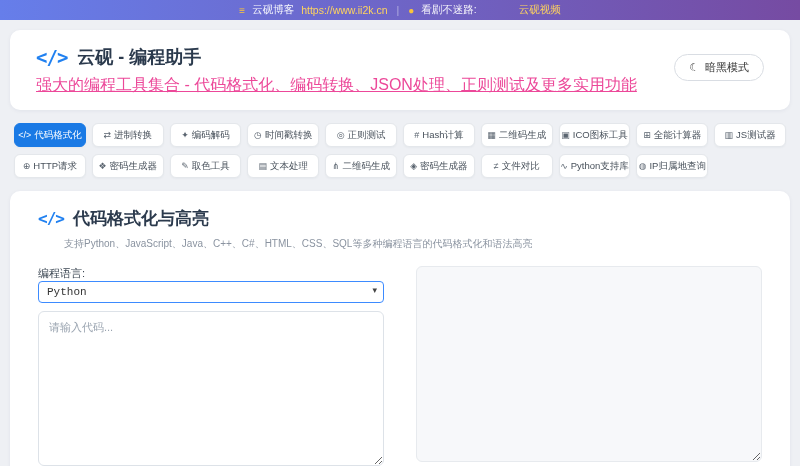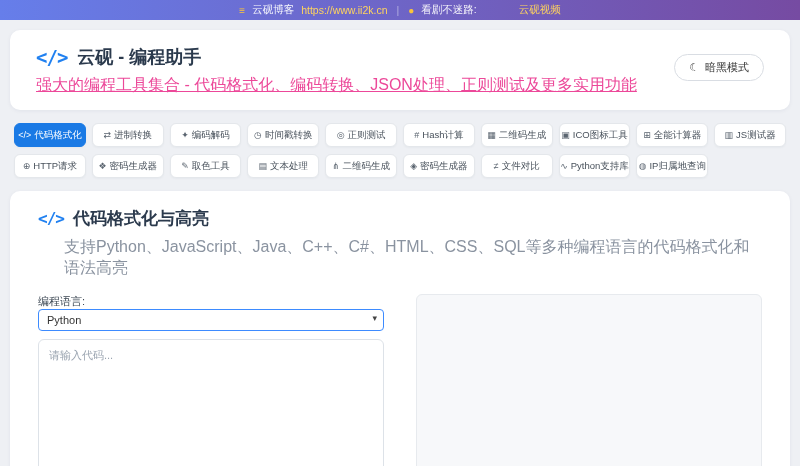--- a/index.html
+++ b/index.html
@@ -53,29 +53,29 @@
     white-space:nowrap; overflow:hidden; padding:0 2px;
     box-shadow:0 1px 2px rgba(20,40,80,.04);
   }
   .tool-btn .t-ic { font-size:9px; color:#5b6570; }
   .tool-btn.active { background:#1a7ae5; border-color:#1a7ae5; color:#fff; }
   .tool-btn.active .t-ic { color:#fff; }
   
   .main { margin-top:13px; padding:16px 28px 24px; min-height:300px; }
   .sec-row { display:flex; align-items:center; gap:9px; }
   .sec-title { font-size:17px; font-weight:bold; color:#2b3a4d;text-align:right; }
-  .sec-sub { margin:7px 0 2px 26px; font-size:16px; color:#8a93a0; }
+  .sec-sub { margin:7px 0 2px 26px; font-size:10px; color:#8a93a0; }
   .work-row { display:flex; gap:32px; margin-top:15px; align-items:flex-start; }
   .col { flex:1; min-width:0; }
   .fld-label { display:block; font-size:11px; color:#3d4854; }
   .sel-wrap { position:relative; }
   .lang-select {
     width:100%; height:22px; font-size:11px; color:#333; background:#fff;
     border:1.5px solid #3d8bff; border-radius:4px; padding:0 20px 0 8px;
-    appearance:none; -webkit-appearance:none; font-family:Liberation Sans, sans-serif; outline:none;
+    appearance:none; -webkit-appearance:none; font-family:Liberation Mono, monospace; outline:none;
   }
   .sel-arrow {
     position:absolute; right:7px; top:4px; font-size:9px; color:#444;
     pointer-events:none;
   }
   .code-input {
     margin-top:8px; width:100%; height:155px; resize:both;
     border:1px solid #dde2e8; border-radius:6px; padding:8px 10px;
     font-size:11px; color:#333; font-family:inherit; outline:none;
   }

